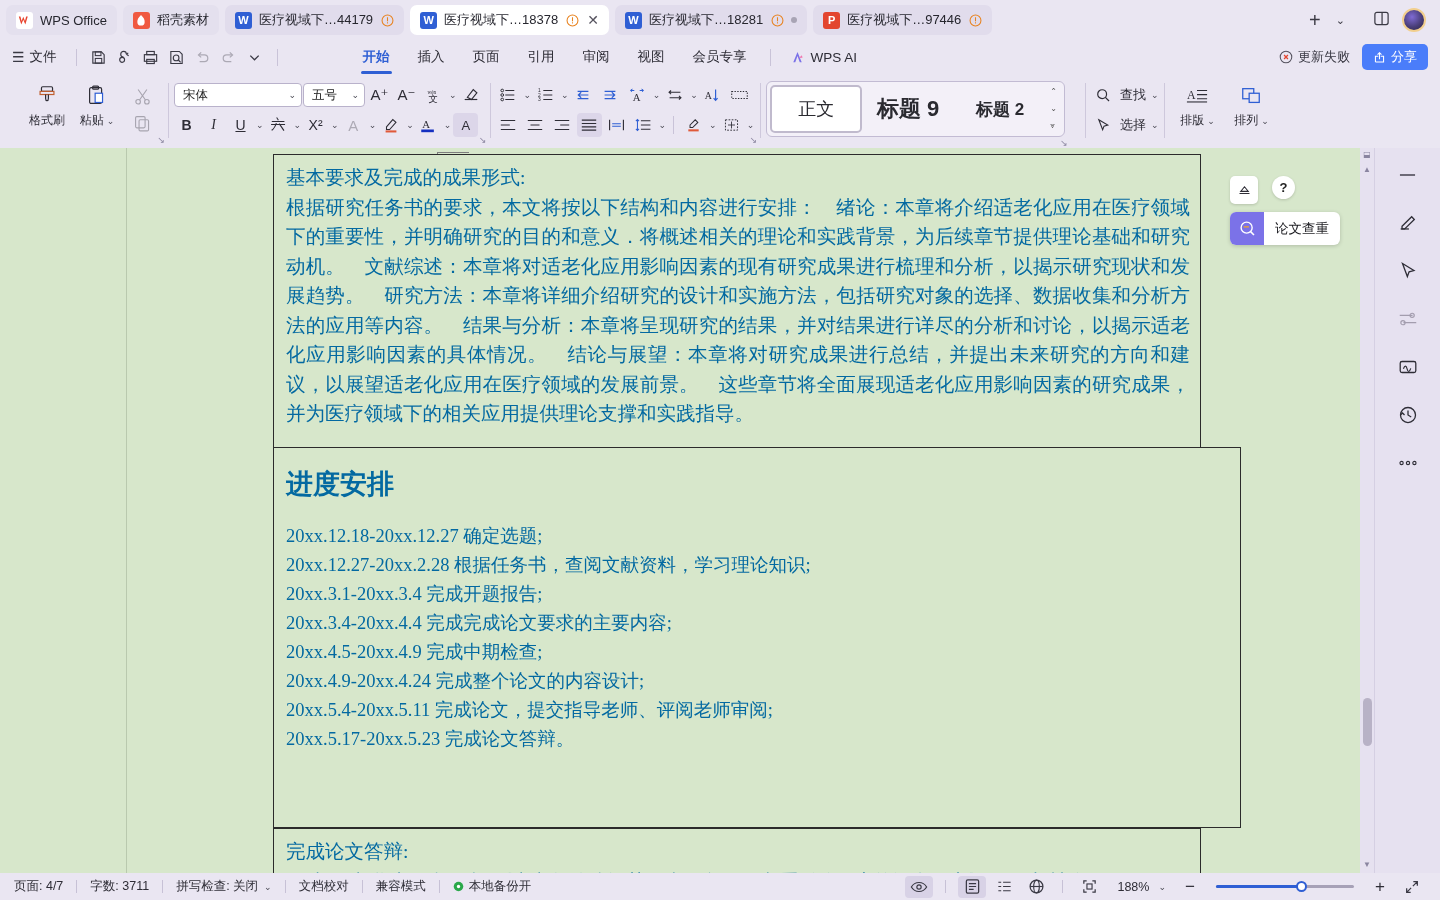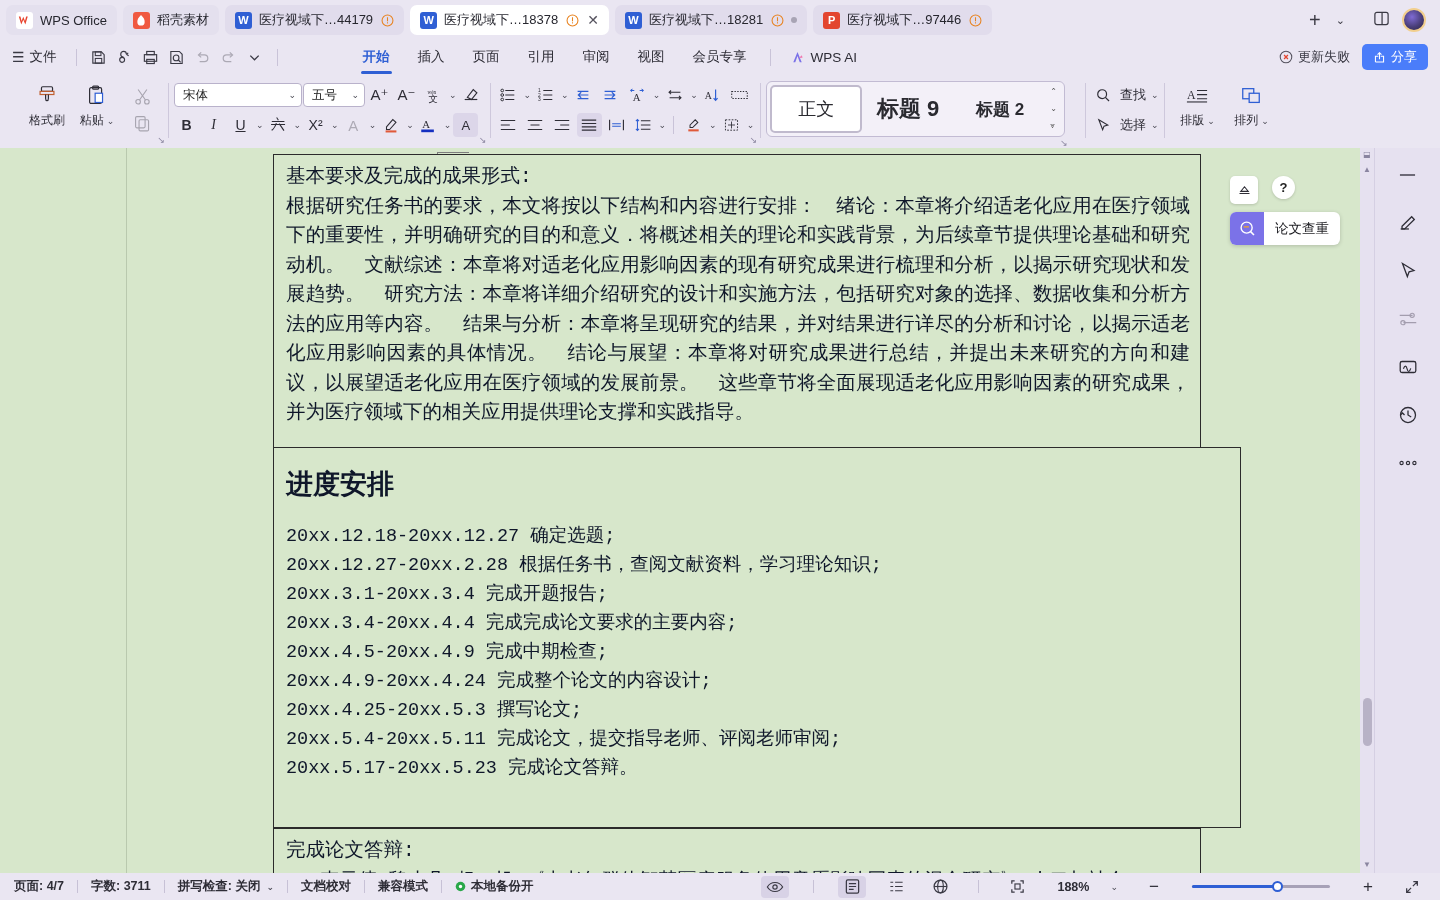--- a/index.html
+++ b/index.html
@@ -131,21 +131,21 @@
     background: #d7e7cb; overflow: hidden;
   }
   .page {
     position: absolute; top: 0; left: 126px; width: 1124px; min-height: 725px;
     background: #d7e7cb; border-left: 1px solid #b9c9ae;
   }
   .tblbox {
     position: absolute; background: #d7e7cb;
     border: 1.5px solid #2b2b2b;
   }
-  .para { font-family: Liberation Mono, monospace; color: #0f172a; }
+  .para { font-family: Liberation Serif, serif; color: #0369a1; }
   .p-body { font-size: 19.5px; line-height: 29.5px; text-align: justify; }
   .p-head { font-size: 27px; font-weight: bold; }
   .p-sched { font-size: 18.5px; line-height: 29px; }
   .corner-mark {
     position:absolute; width: 32px; height: 13px;
     border-left: 1px solid #7d7d7d; border-top: 1px solid #7d7d7d;
   }
 
   
   .floatpanel { position: absolute; z-index: 40; }
@@ -185,23 +185,23 @@
     display:flex; flex-direction:column; align-items:center; padding-top: 14px; gap: 22px;
   }
   #rail .rit { width: 30px; height: 26px; display:flex; align-items:center; justify-content:center; }
 
   
   #statusbar {
     position: absolute; bottom: 0; left: 0; width: 1440px; height: 27px;
     background: #eae6f2; display:flex; align-items:center; padding: 0 14px;
     font-size: 12.5px; color: #2e2d36;
   }
-  .sb-item { display:flex; align-items:center; gap: 5px; white-space: nowrap; font-weight: bold; }
+  .sb-item { display:flex; align-items:center; gap: 5px; white-space: nowrap; }
   .sb-sep { width:1px; height:13px; background:#c7c1d6; margin: 0 13px; }
-  .sb-right { margin-left:auto; display:flex; align-items:center; gap: 16px; }
+  .sb-right { margin-left:auto; display:flex; align-items:center; gap: 4px; }
   .sb-ic { width:28px; height:22px; display:flex; align-items:center; justify-content:center; border-radius:4px; }
   .sb-ic.sel { background:#d8d2e6; }
   .zoomtrack { position: relative; width: 138px; height: 14px; display:flex; align-items:center; margin: 0 8px; }
   .zt-line { position:absolute; left:0; right:0; height:3px; background:#a7a1b7; border-radius:2px; }
   .zt-fill { position:absolute; left:0; width: 62%; height:3px; background:#2f5fd4; border-radius:2px; }
   .zt-knob { position:absolute; left: 58%; width:11px; height:11px; border-radius:50%; background:#fff; border:2.5px solid #2f5fd4; }
 </style>
 </head>
 <body>
 
@@ -679,21 +679,20 @@
     <div class="tblbox" style="left:146px; top:299px; width:968px; height:381px; border-top-width:1.5px;">
       <div style="padding:18px 10px 0 12px;">
         <div class="para p-head" style="margin-bottom:20px;">进度安排</div>
         <div>
           <div class="para p-sched">20xx.12.18-20xx.12.27 确定选题;</div>
           <div class="para p-sched">20xx.12.27-20xx.2.28 根据任务书，查阅文献资料，学习理论知识;</div>
           <div class="para p-sched">20xx.3.1-20xx.3.4 完成开题报告;</div>
           <div class="para p-sched">20xx.3.4-20xx.4.4 完成完成论文要求的主要内容;</div>
           <div class="para p-sched">20xx.4.5-20xx.4.9 完成中期检查;</div>
           <div class="para p-sched">20xx.4.9-20xx.4.24 完成整个论文的内容设计;</div>
-          <div class="para p-sched">20xx.4.25-20xx.5.3 撰写论文;</div>
           <div class="para p-sched">20xx.5.4-20xx.5.11 完成论文，提交指导老师、评阅老师审阅;</div>
           <div class="para p-sched">20xx.5.17-20xx.5.23 完成论文答辩。</div>
         </div>
       </div>
     </div>
 
     <div class="tblbox" style="left:146px; top:680px; width:928px; height:120px; border-bottom:none; overflow:hidden;">
       <div style="padding:8px 10px 0 12px;">
         <div class="para p-body">完成论文答辩:</div>
         <div class="para p-body" style="font-size:19px;">[1]李元倩,魏小凡,杨一帆.《中老年群体智慧医疗服务使用意愿影响因素的混合研究》.人口与社会,2023</div>

